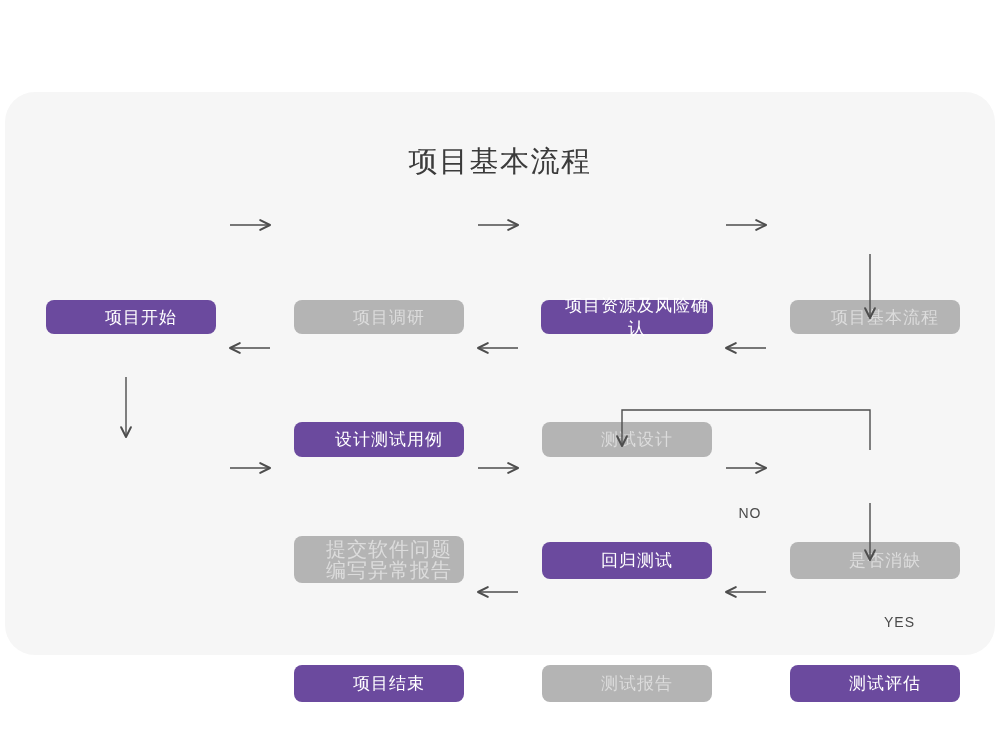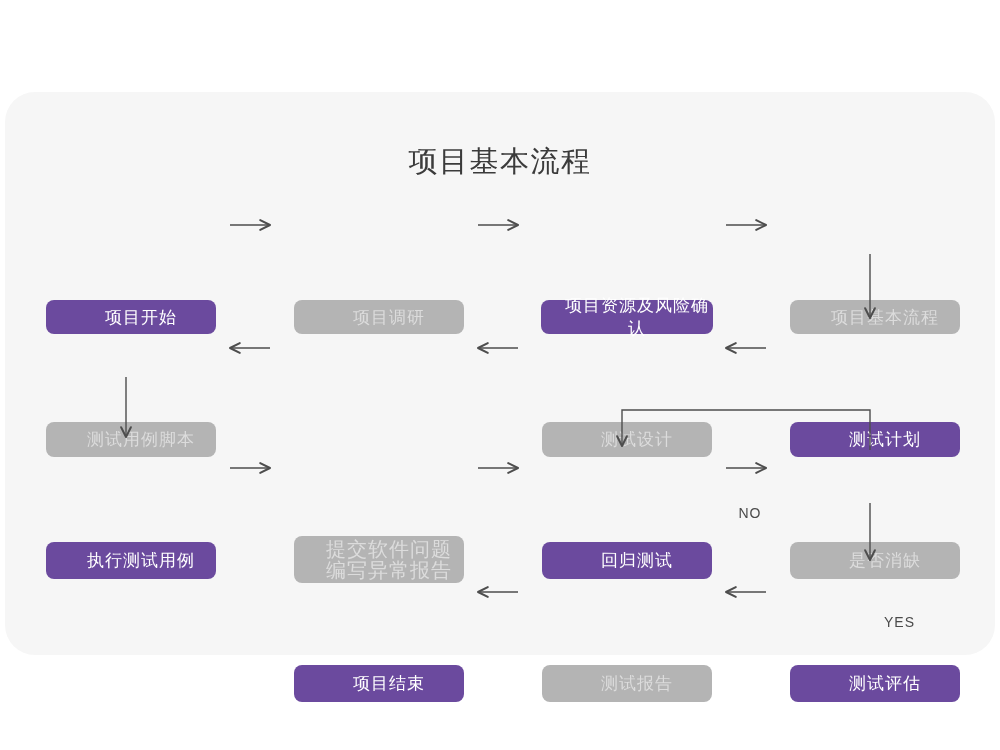--- a/index.html
+++ b/index.html
@@ -61,25 +61,23 @@
 <div class="stage">
   <div class="card">
 
     <h1 class="title">项目基本流程</h1>
 
     <div class="node purple" style="left:41px;top:208px;height:34px">项目开始</div>
     <div class="node gray" style="left:289px;top:208px;height:34px">项目调研</div>
     <div class="node purple" style="left:536px;top:208px;height:34px;width:172px">项目资源及风险确认</div>
     <div class="node gray" style="left:785px;top:208px;height:34px">项目基本流程</div>
 
-    <div class="node gray" style="left:41px;top:330px;height:35px">测试用例脚本</div>
+    <div class="node purple" style="left:289px;top:330px;height:35px">设计测试用例</div>
     <div class="node gray" style="left:537px;top:330px;height:35px">测试设计</div>
-    <div class="node purple" style="left:785px;top:330px;height:35px">测试计划</div>
 
-    <div class="node purple" style="left:41px;top:450px;height:37px">执行测试用例</div>
     <div class="node gray tall" style="left:289px;top:444px;height:47px">提交软件问题
 编写异常报告</div>
     <div class="node purple" style="left:537px;top:450px;height:37px">回归测试</div>
     <div class="node gray" style="left:785px;top:450px;height:37px">是否消缺</div>
 
     <div class="node gray" style="left:537px;top:573px;height:37px">测试报告</div>
     <div class="node purple" style="left:289px;top:573px;height:37px">项目结束</div>
     <div class="node purple" style="left:785px;top:573px;height:37px">测试评估</div>
 
     <span class="edge-label no">NO</span>

